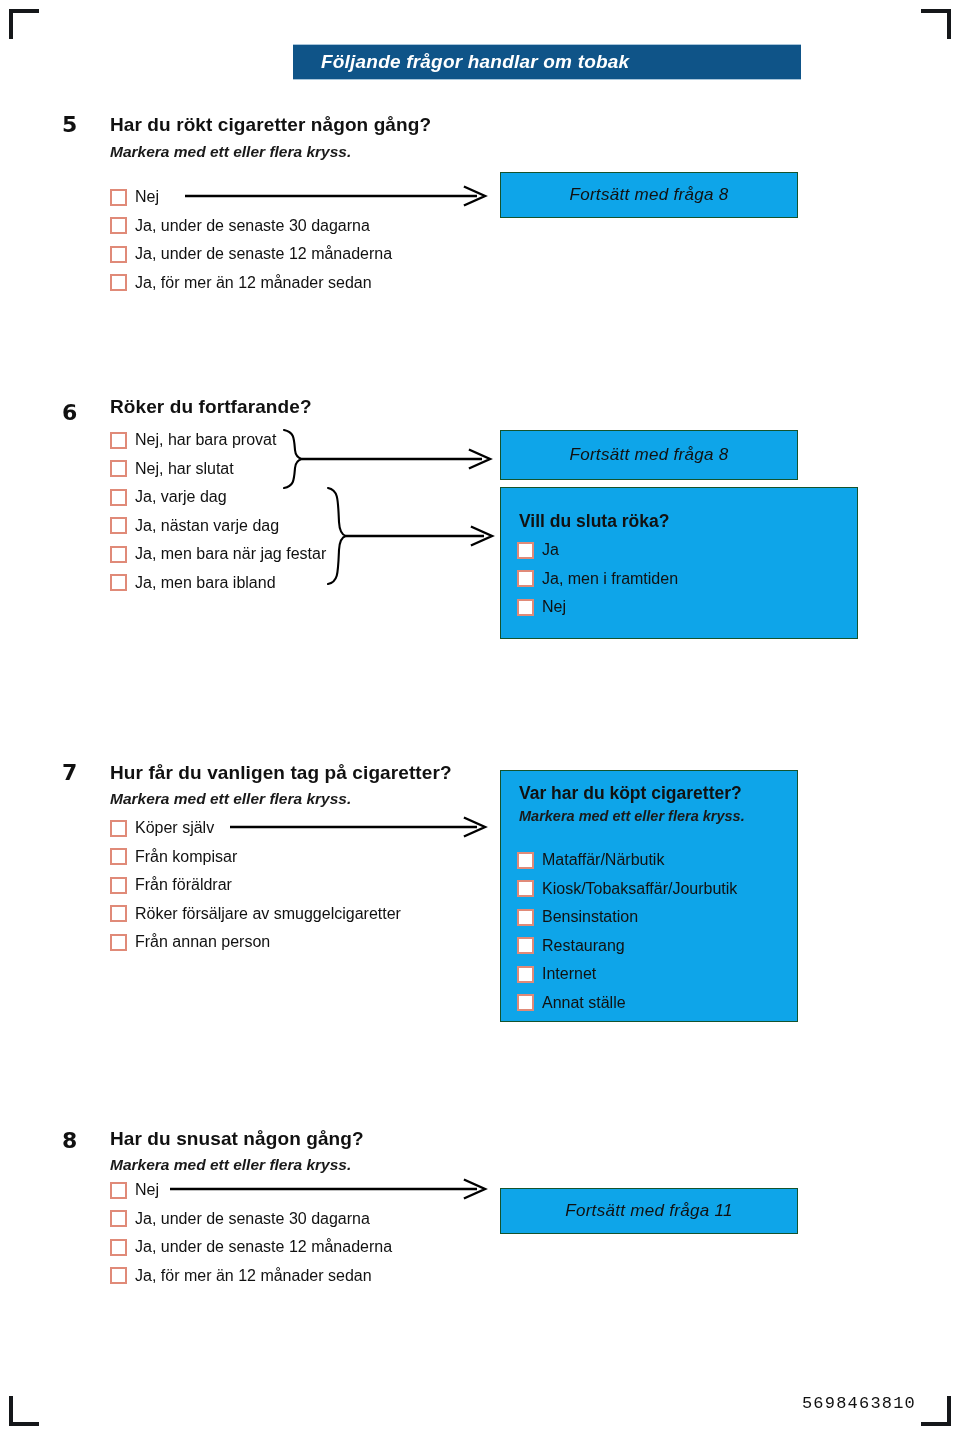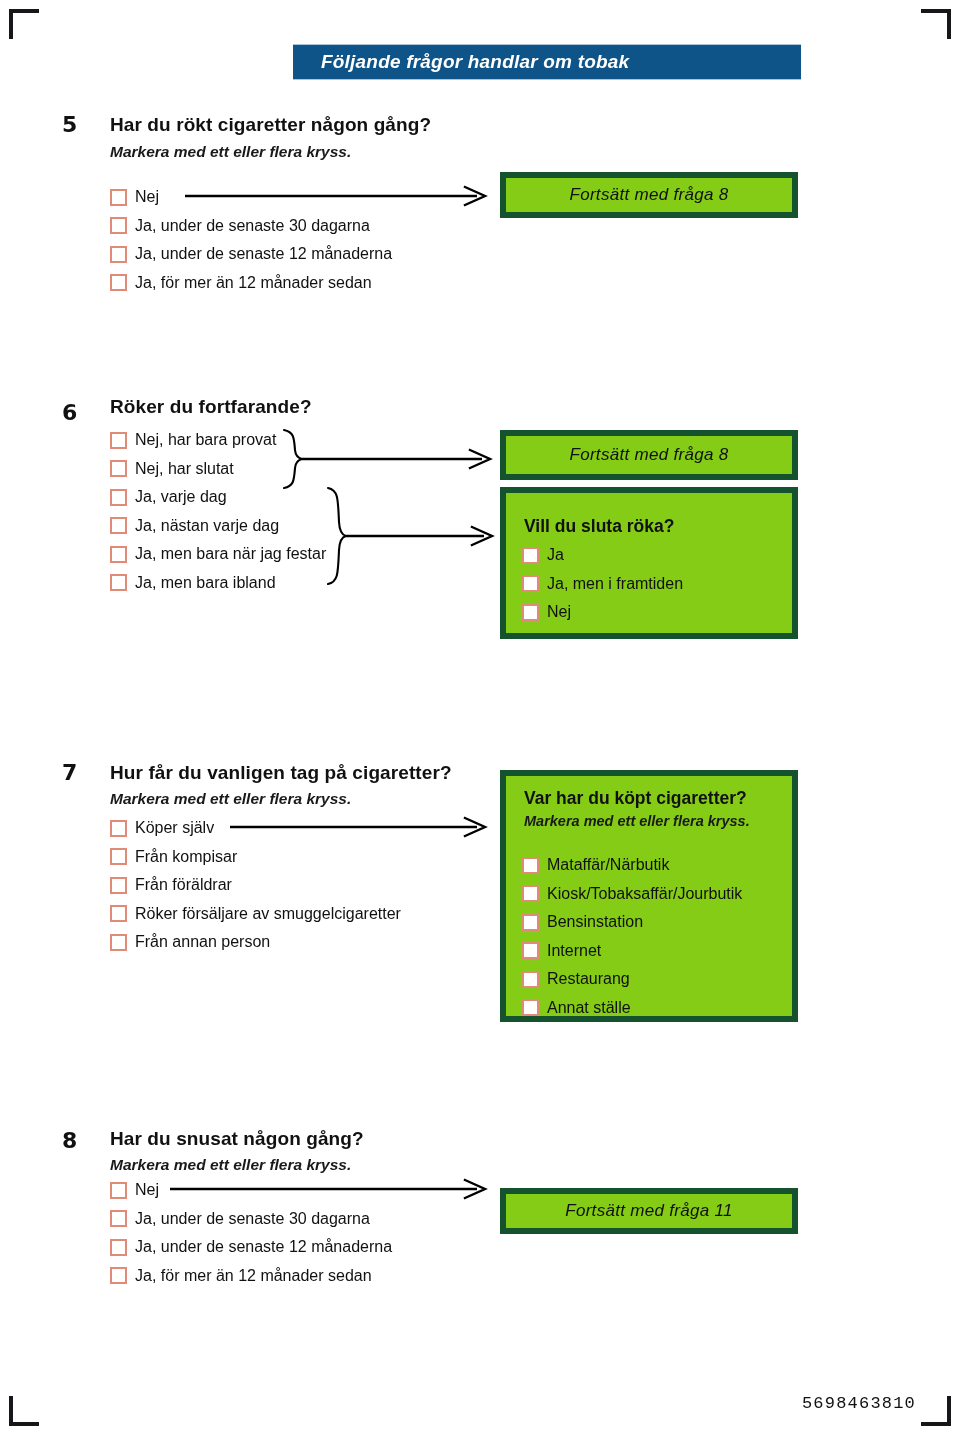--- a/index.html
+++ b/index.html
@@ -115,22 +115,22 @@
   .optlabel {
     font-size: 16px;
     color: #111111;
     margin-left: 8px;
     line-height: 1;
   }
 
   
   .panel {
     position: absolute;
-    background: #84cc16;
-    border: 6px solid #14532d;
+    background: #0ea5e9;
+    border: 1px solid #14532d;
     box-sizing: border-box;
   }
   .panel-center {
     display: flex;
     align-items: center;
     justify-content: center;
   }
   .goto-text {
     font-size: 17px;
     font-style: italic;
@@ -257,21 +257,21 @@
   <svg class="conn" style="left:326px; top:486px;" width="180" height="108">
     <path d="M 2 2 C 12 4, 12 12, 13 36 C 13.5 45, 16 49, 20 50 C 16 51, 13.5 55, 13 64 C 12 88, 12 96, 2 98" fill="none" stroke="#000" stroke-width="2.1" stroke-linecap="round"></path>
     <line x1="20" y1="50" x2="158" y2="50" stroke="#000" stroke-width="2.4"></line>
     <polyline points="146,41 166,50 146,59" fill="none" stroke="#000" stroke-width="2.4" stroke-linecap="square"></polyline>
   </svg>
 
   <div class="panel panel-center" style="left:500px; top:430px; width:298px; height:50px;">
     <span class="goto-text">Fortsätt med fråga 8</span>
   </div>
 
-  <div class="panel" style="left:500px; top:487px; width:298px; height:152px;">
+  <div class="panel" style="left:500px; top:487px; width:358px; height:152px;">
     <div class="panel-title" style="left:18px; top:23px;">Vill du sluta röka?</div>
     <div class="optlist" style="left:16px; top:48px;">
       <div class="opt">
         <span class="cbox"></span>
         <span class="optlabel">Ja</span>
       </div>
       <div class="opt">
         <span class="cbox"></span>
         <span class="optlabel">Ja, men i framtiden</span>
       </div>
@@ -325,25 +325,25 @@
       <div class="opt">
         <span class="cbox"></span>
         <span class="optlabel">Kiosk/Tobaksaffär/Jourbutik</span>
       </div>
       <div class="opt">
         <span class="cbox"></span>
         <span class="optlabel">Bensinstation</span>
       </div>
       <div class="opt">
         <span class="cbox"></span>
+        <span class="optlabel">Restaurang</span>
+      </div>
+      <div class="opt">
+        <span class="cbox"></span>
         <span class="optlabel">Internet</span>
-      </div>
-      <div class="opt">
-        <span class="cbox"></span>
-        <span class="optlabel">Restaurang</span>
       </div>
       <div class="opt">
         <span class="cbox"></span>
         <span class="optlabel">Annat ställe</span>
       </div>
     </div>
   </div>
 
   <div class="qnum" style="left:62px; top:1128px;">8</div>
   <div class="qtitle" style="left:110px; top:1128px;">Har du snusat någon gång?</div>

